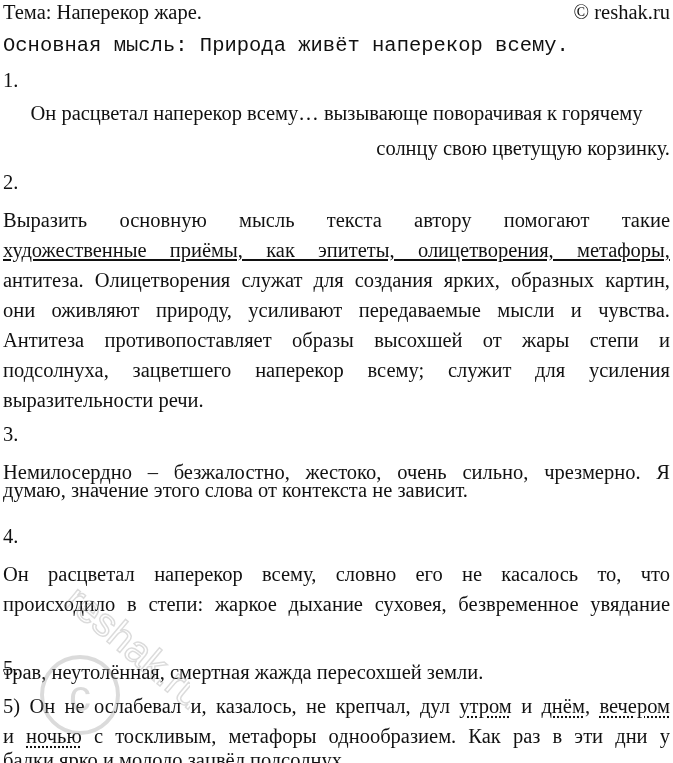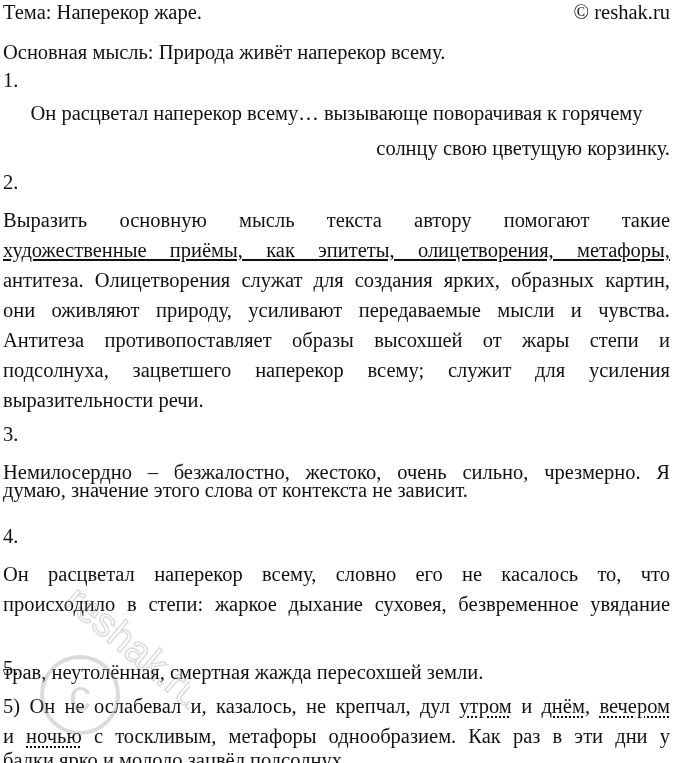--- a/index.html
+++ b/index.html
@@ -18,21 +18,21 @@
     pointer-events: none; opacity: 0.35;
   }
 </style>
 </head>
 <body>
 
 <div class="page">
   <div class="line" style="top:0px;">Тема: Наперекор жаре.</div>
   <div class="copyright">© reshak.ru</div>
 
-  <div class="line" style="top:40px;">Основная мысль: Природа живёт наперекор всему.</div>
+  <div class="line" style="top:34px;font-family:Liberation Mono, monospace;">Основная мысль: Природа живёт наперекор всему.</div>
 
   <div class="line" style="top:68px;">1.</div>
   <div class="line" style="top:101px;text-align:center;">Он расцветал наперекор всему… вызывающе поворачивая к горячему</div>
   <div class="line" style="top:136px;text-align:right;">солнцу свою цветущую корзинку.</div>
 
   <div class="line" style="top:170px;">2.</div>
   <div class="line just" style="top:208px;">Выразить основную мысль текста автору помогают такие</div>
   <div class="line just" style="top:238px;text-decoration:underline;">художественные приёмы, как эпитеты, олицетворения, метафоры,</div>
   <div class="line just" style="top:268px;">антитеза. Олицетворения служат для создания ярких, образных картин,</div>
   <div class="line just" style="top:298px;">они оживляют природу, усиливают передаваемые мысли и чувства.</div>

